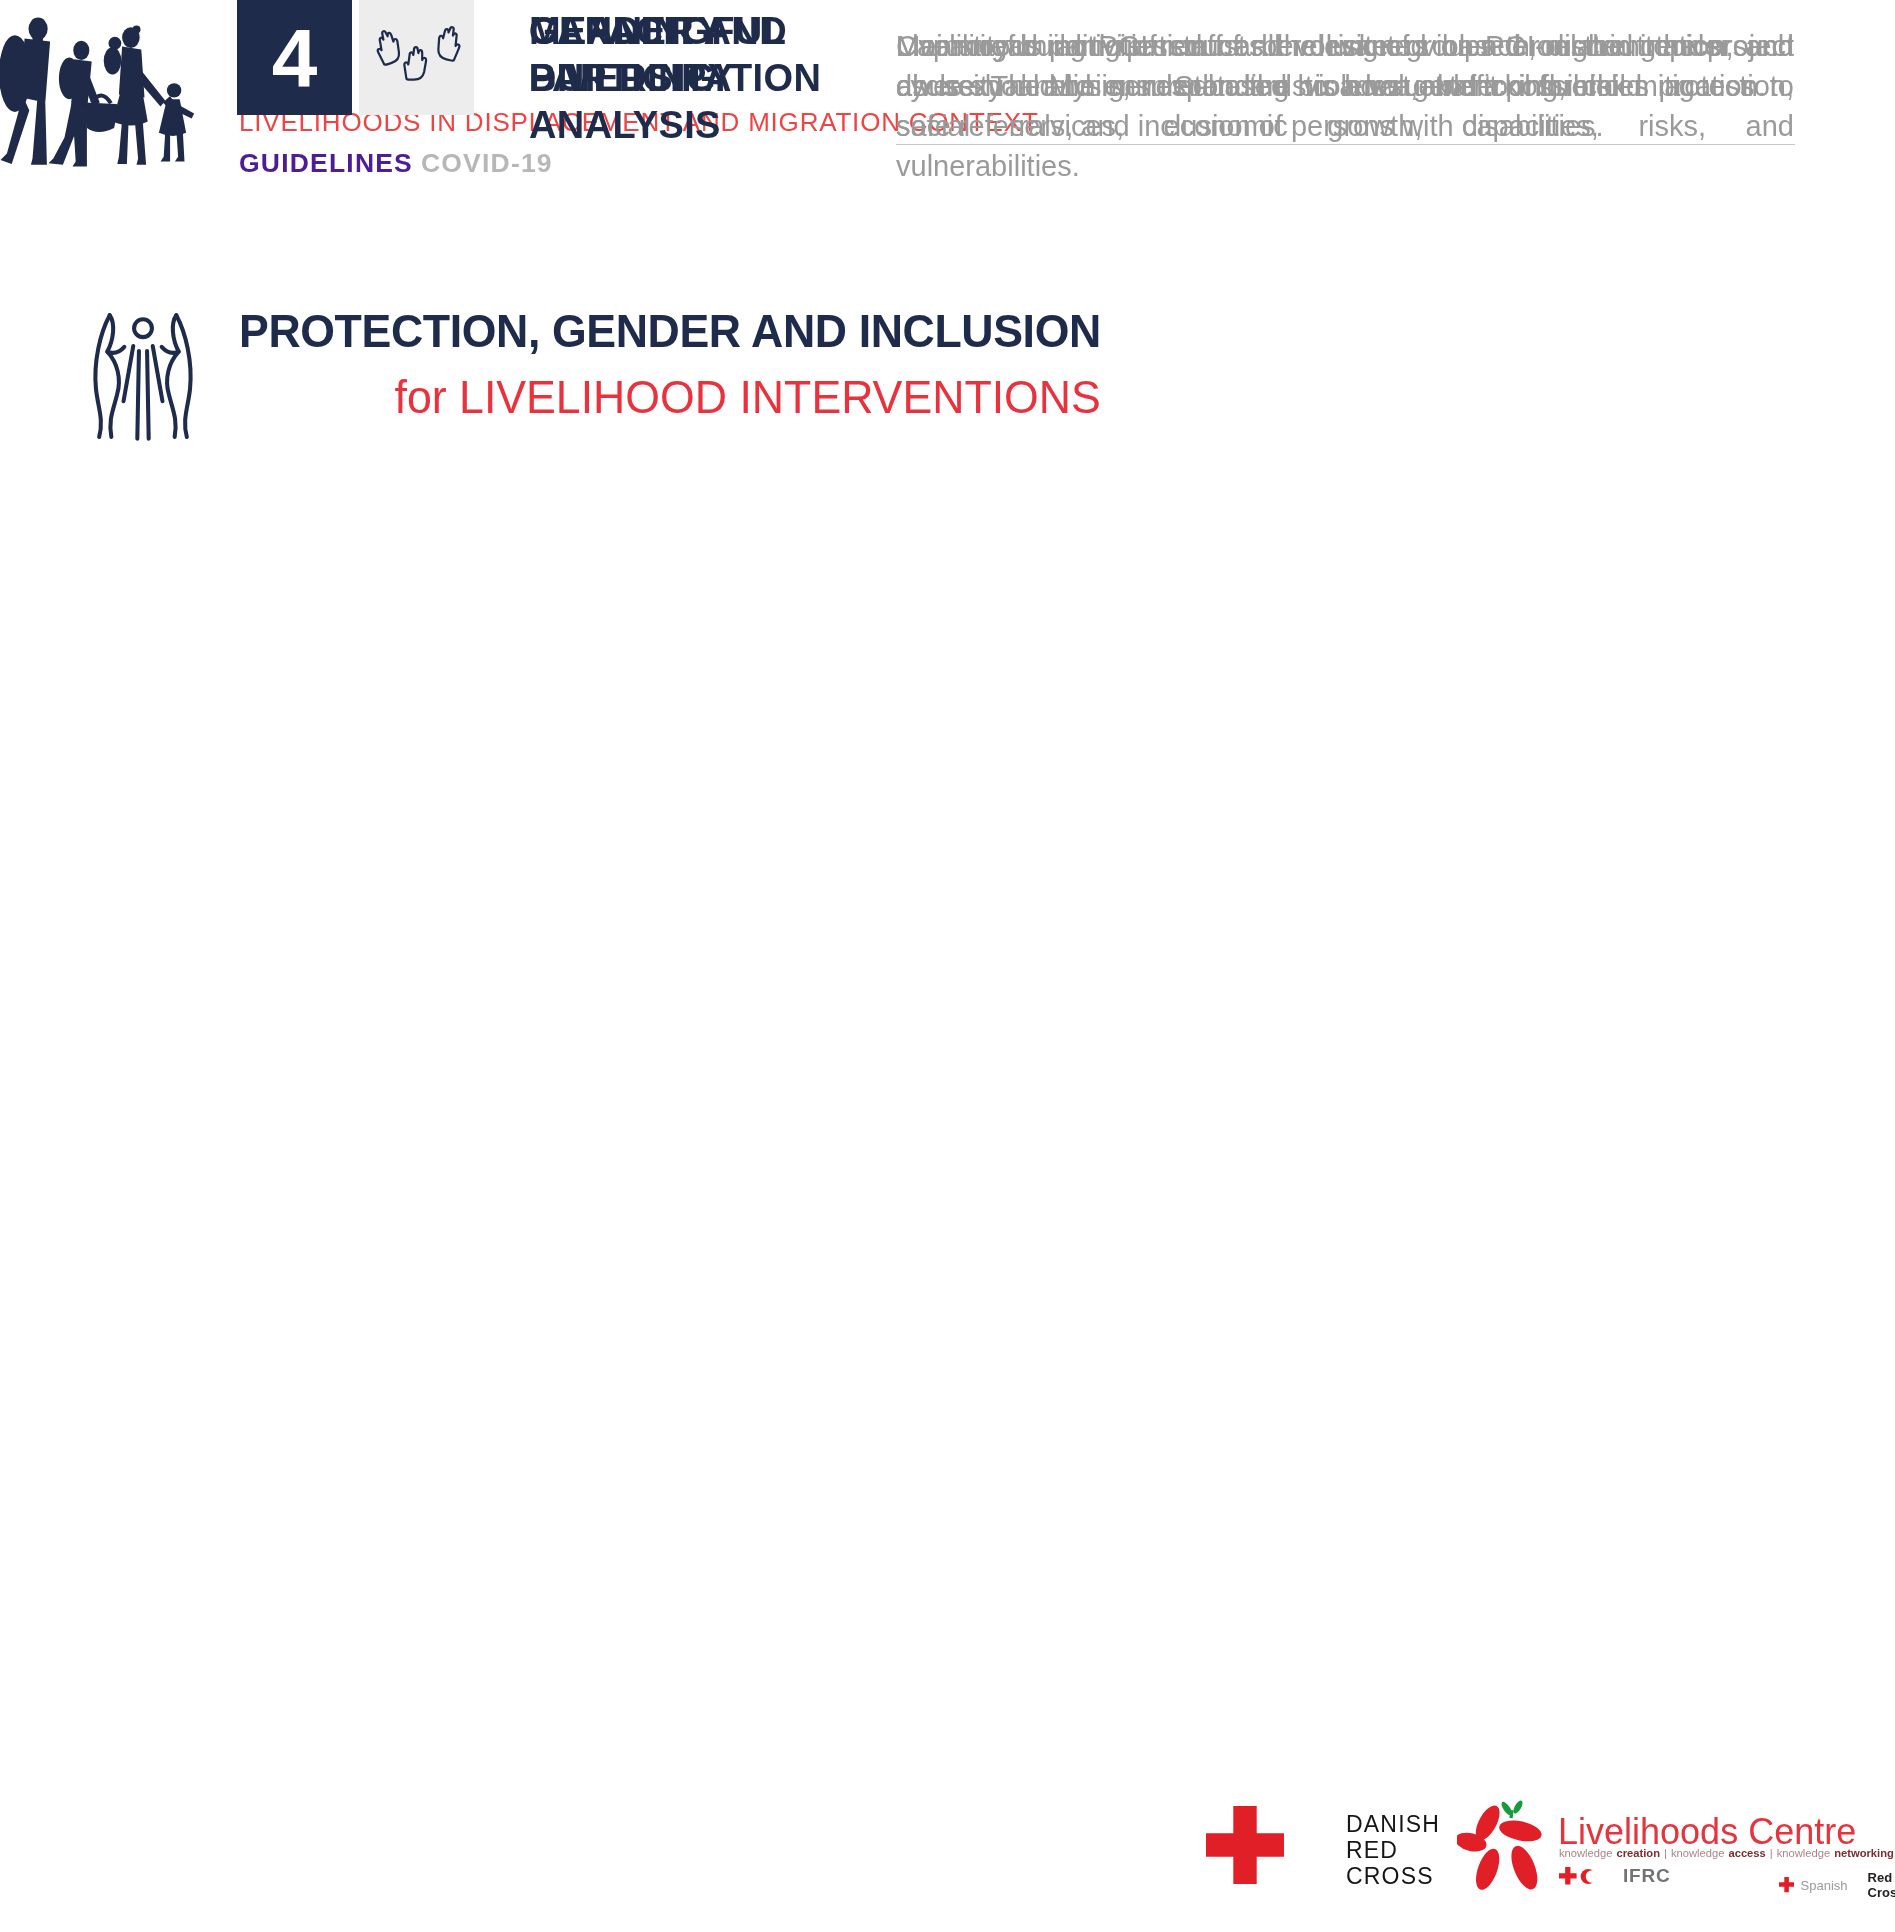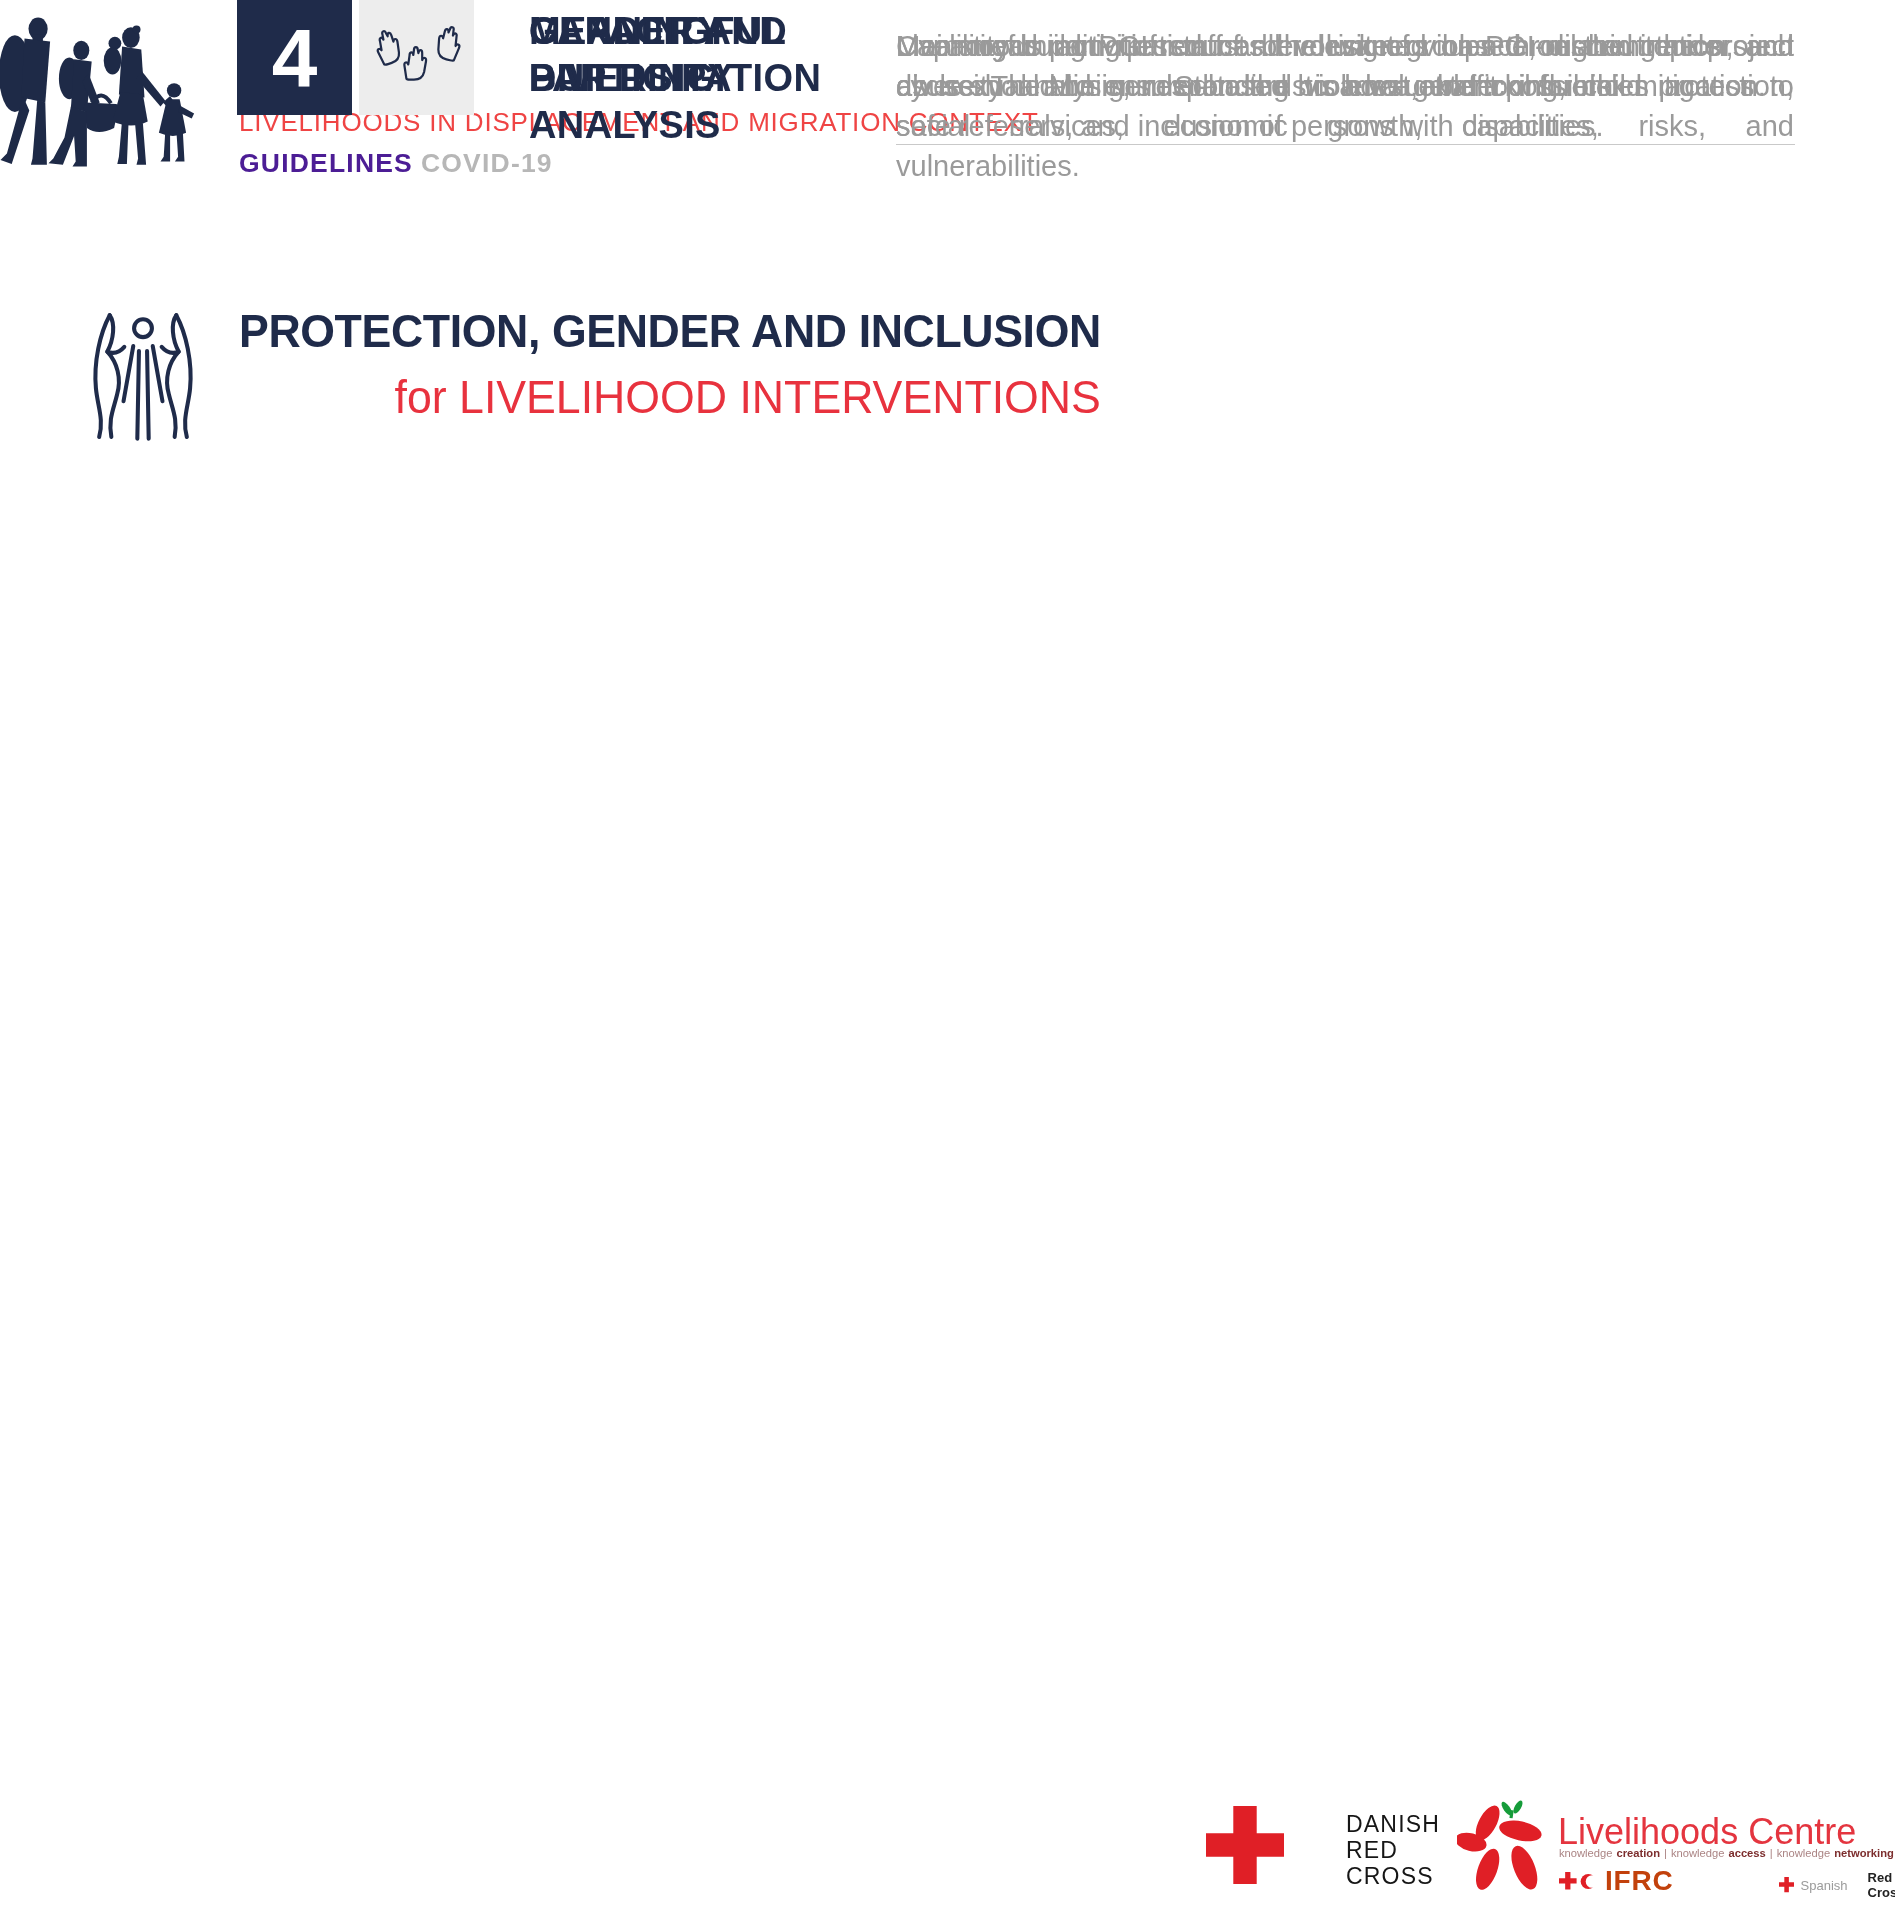--- a/index.html
+++ b/index.html
@@ -49,21 +49,21 @@
   #drc-text{left:1346px;top:1811px;font-size:23px;line-height:26px;letter-spacing:1.2px;
     color:#161616;font-weight:400;white-space:pre-line;}
   #lc-flower{left:1457px;top:1799px;}
   #lc-name{left:1558px;top:1811px;font-size:36px;color:#e4353f;white-space:nowrap;}
   #lc-name .bold{font-weight:400;}
   #lc-name .light{font-weight:400;}
   #lc-tagline{left:1559px;top:1847px;font-size:11.2px;color:#ab8484;white-space:nowrap;
     display:flex;gap:4px;align-items:baseline;}
   #lc-tagline .tg-b{font-weight:700;color:#7c2d2d;}
   #ifrc{left:1559px;top:1865px;display:flex;align-items:center;gap:3.2px;}
-  #ifrc-label{font-size:28px;font-weight:700;color:#c2410c;letter-spacing:0.8px;margin-left:3px;}
+  #ifrc-label{font-size:19px;font-weight:700;color:#737373;letter-spacing:0.8px;margin-left:21px;}
   #src{left:1779px;top:1870px;display:flex;align-items:center;gap:6.4px;}
   #src-prefix{font-size:13px;color:#9b9b9b;}
   #src-bold{font-size:13px;font-weight:700;color:#222222;margin-left:-2.4px;padding-left:16px;}
 </style>
 </head>
 <body>
 
 <div class="abs" id="silhouette">
   <svg width="201" height="172" viewBox="0 0 250 215" fill="#1e2a47" xmlns="http://www.w3.org/2000/svg">
 

